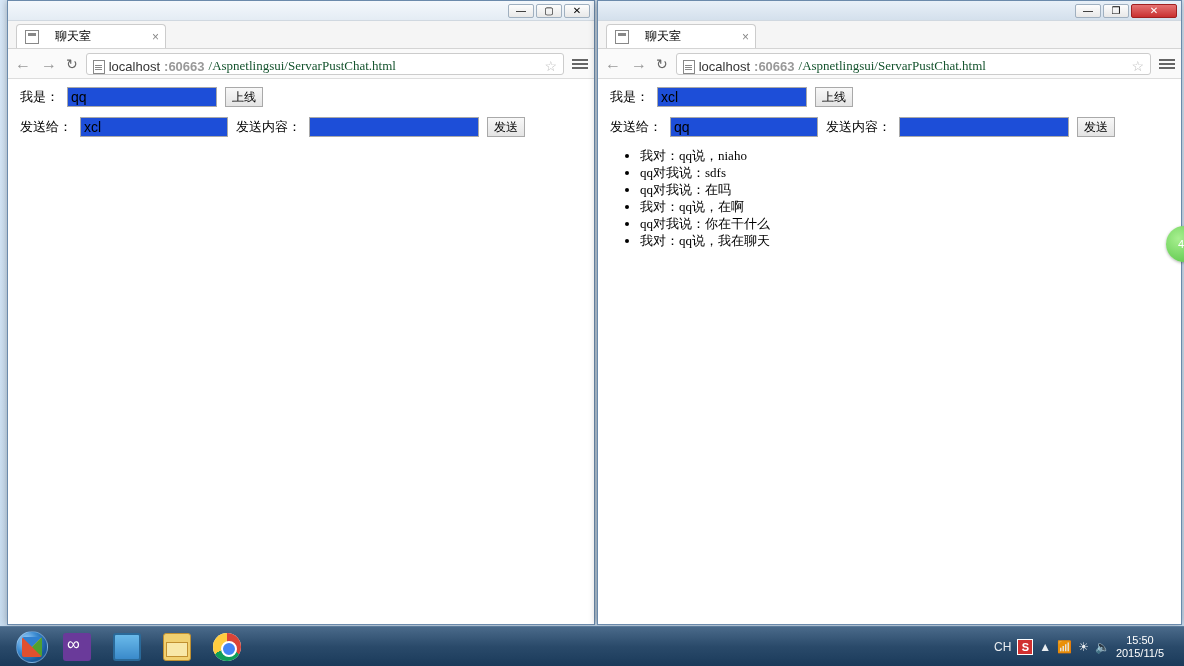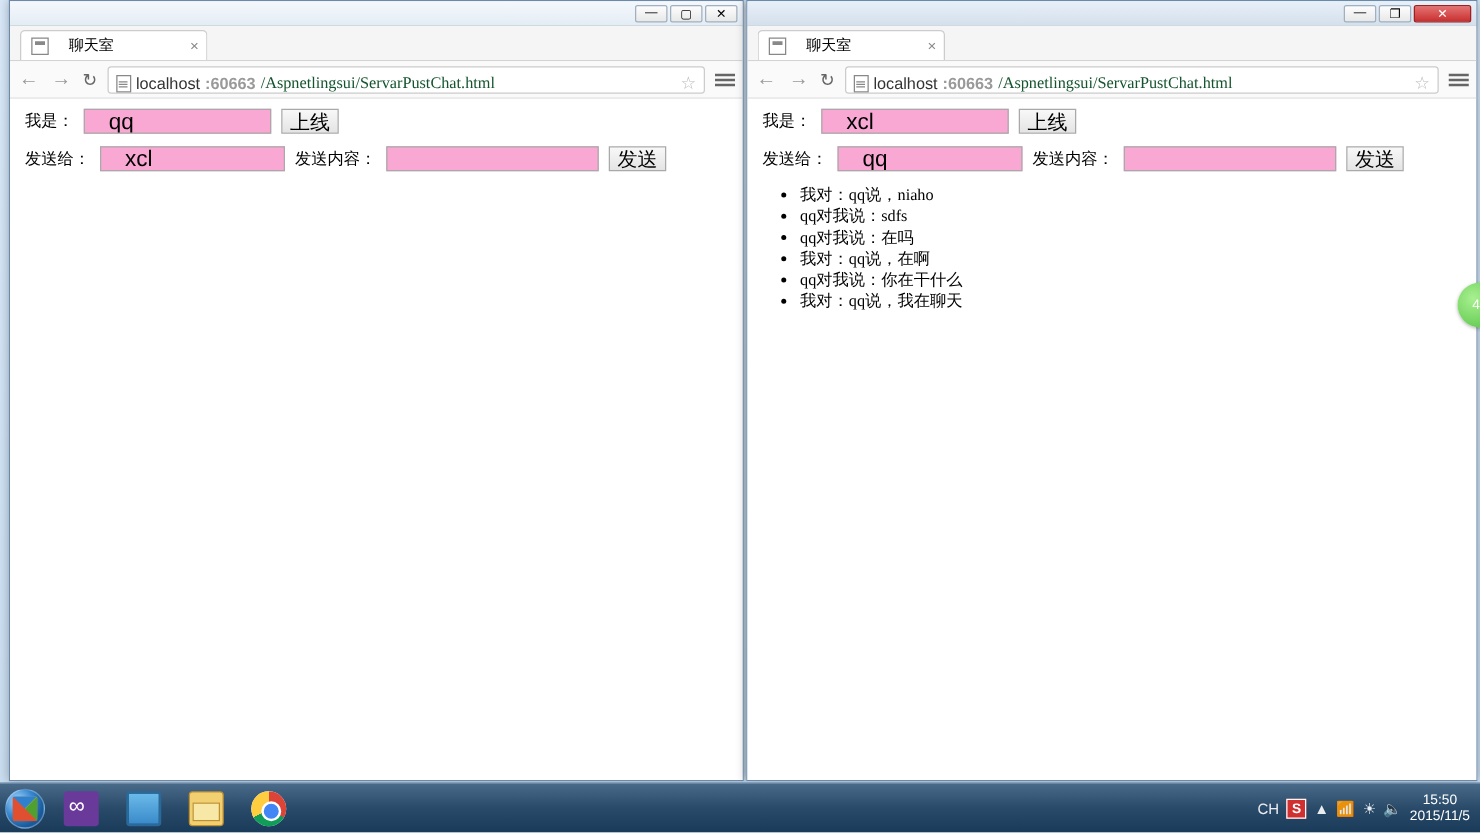--- a/index.html
+++ b/index.html
@@ -112,42 +112,42 @@
   padding: 8px 12px;
   font-size: 13px;
   font-family: "SimSun", serif;
   overflow:auto;
 }
 .row { display:flex; align-items:center; gap:8px; margin-bottom:10px; }
 .row label { white-space:nowrap; }
 .txt {
   border:1px solid #a9a9a9;
   height:20px;
-  padding:1px 19px;
-  font-size:18px;
-  background:#f9a8d4;
+  padding:1px 3px;
+  font-size:14px;
+  background:#1d4ed8;
 }
 .txt.username { width:150px; }
 .txt.target { width:148px; }
 .txt.msgcontent { width:170px; }
 .btn-small {
   height:20px;
   border:1px solid #a9a9a9;
   background:linear-gradient(to bottom,#f8f8f8,#e4e4e4);
   padding:0 6px;
-  font-size:16px;
+  font-size:12px;
   cursor:pointer;
 }
 .msglist { margin-left: 30px; margin-top:6px; list-style:disc; }
 .msglist li { line-height:17px; }
 .taskbar {
   position:absolute; left:0; bottom:0; width:100%; height:40px;
   background: linear-gradient(to bottom, #4a6a8a 0%, #2a4a6a 50%, #1a3a5a 100%);
   border-top:1px solid #5a7a9a;
-  display:flex; align-items:center; padding:0 0;
+  display:flex; align-items:center; padding:0 12px;
 }
 .start-btn {
   width:40px; height:36px;
   display:flex;align-items:center;justify-content:center;
 }
 .start-orb {
   width:32px;height:32px;border-radius:50%;
   background: radial-gradient(circle at 30% 30%, #a8d8ff, #3a8ad0 40%, #1a5a9a 70%);
   border:1px solid rgba(255,255,255,0.3);
   position:relative;

